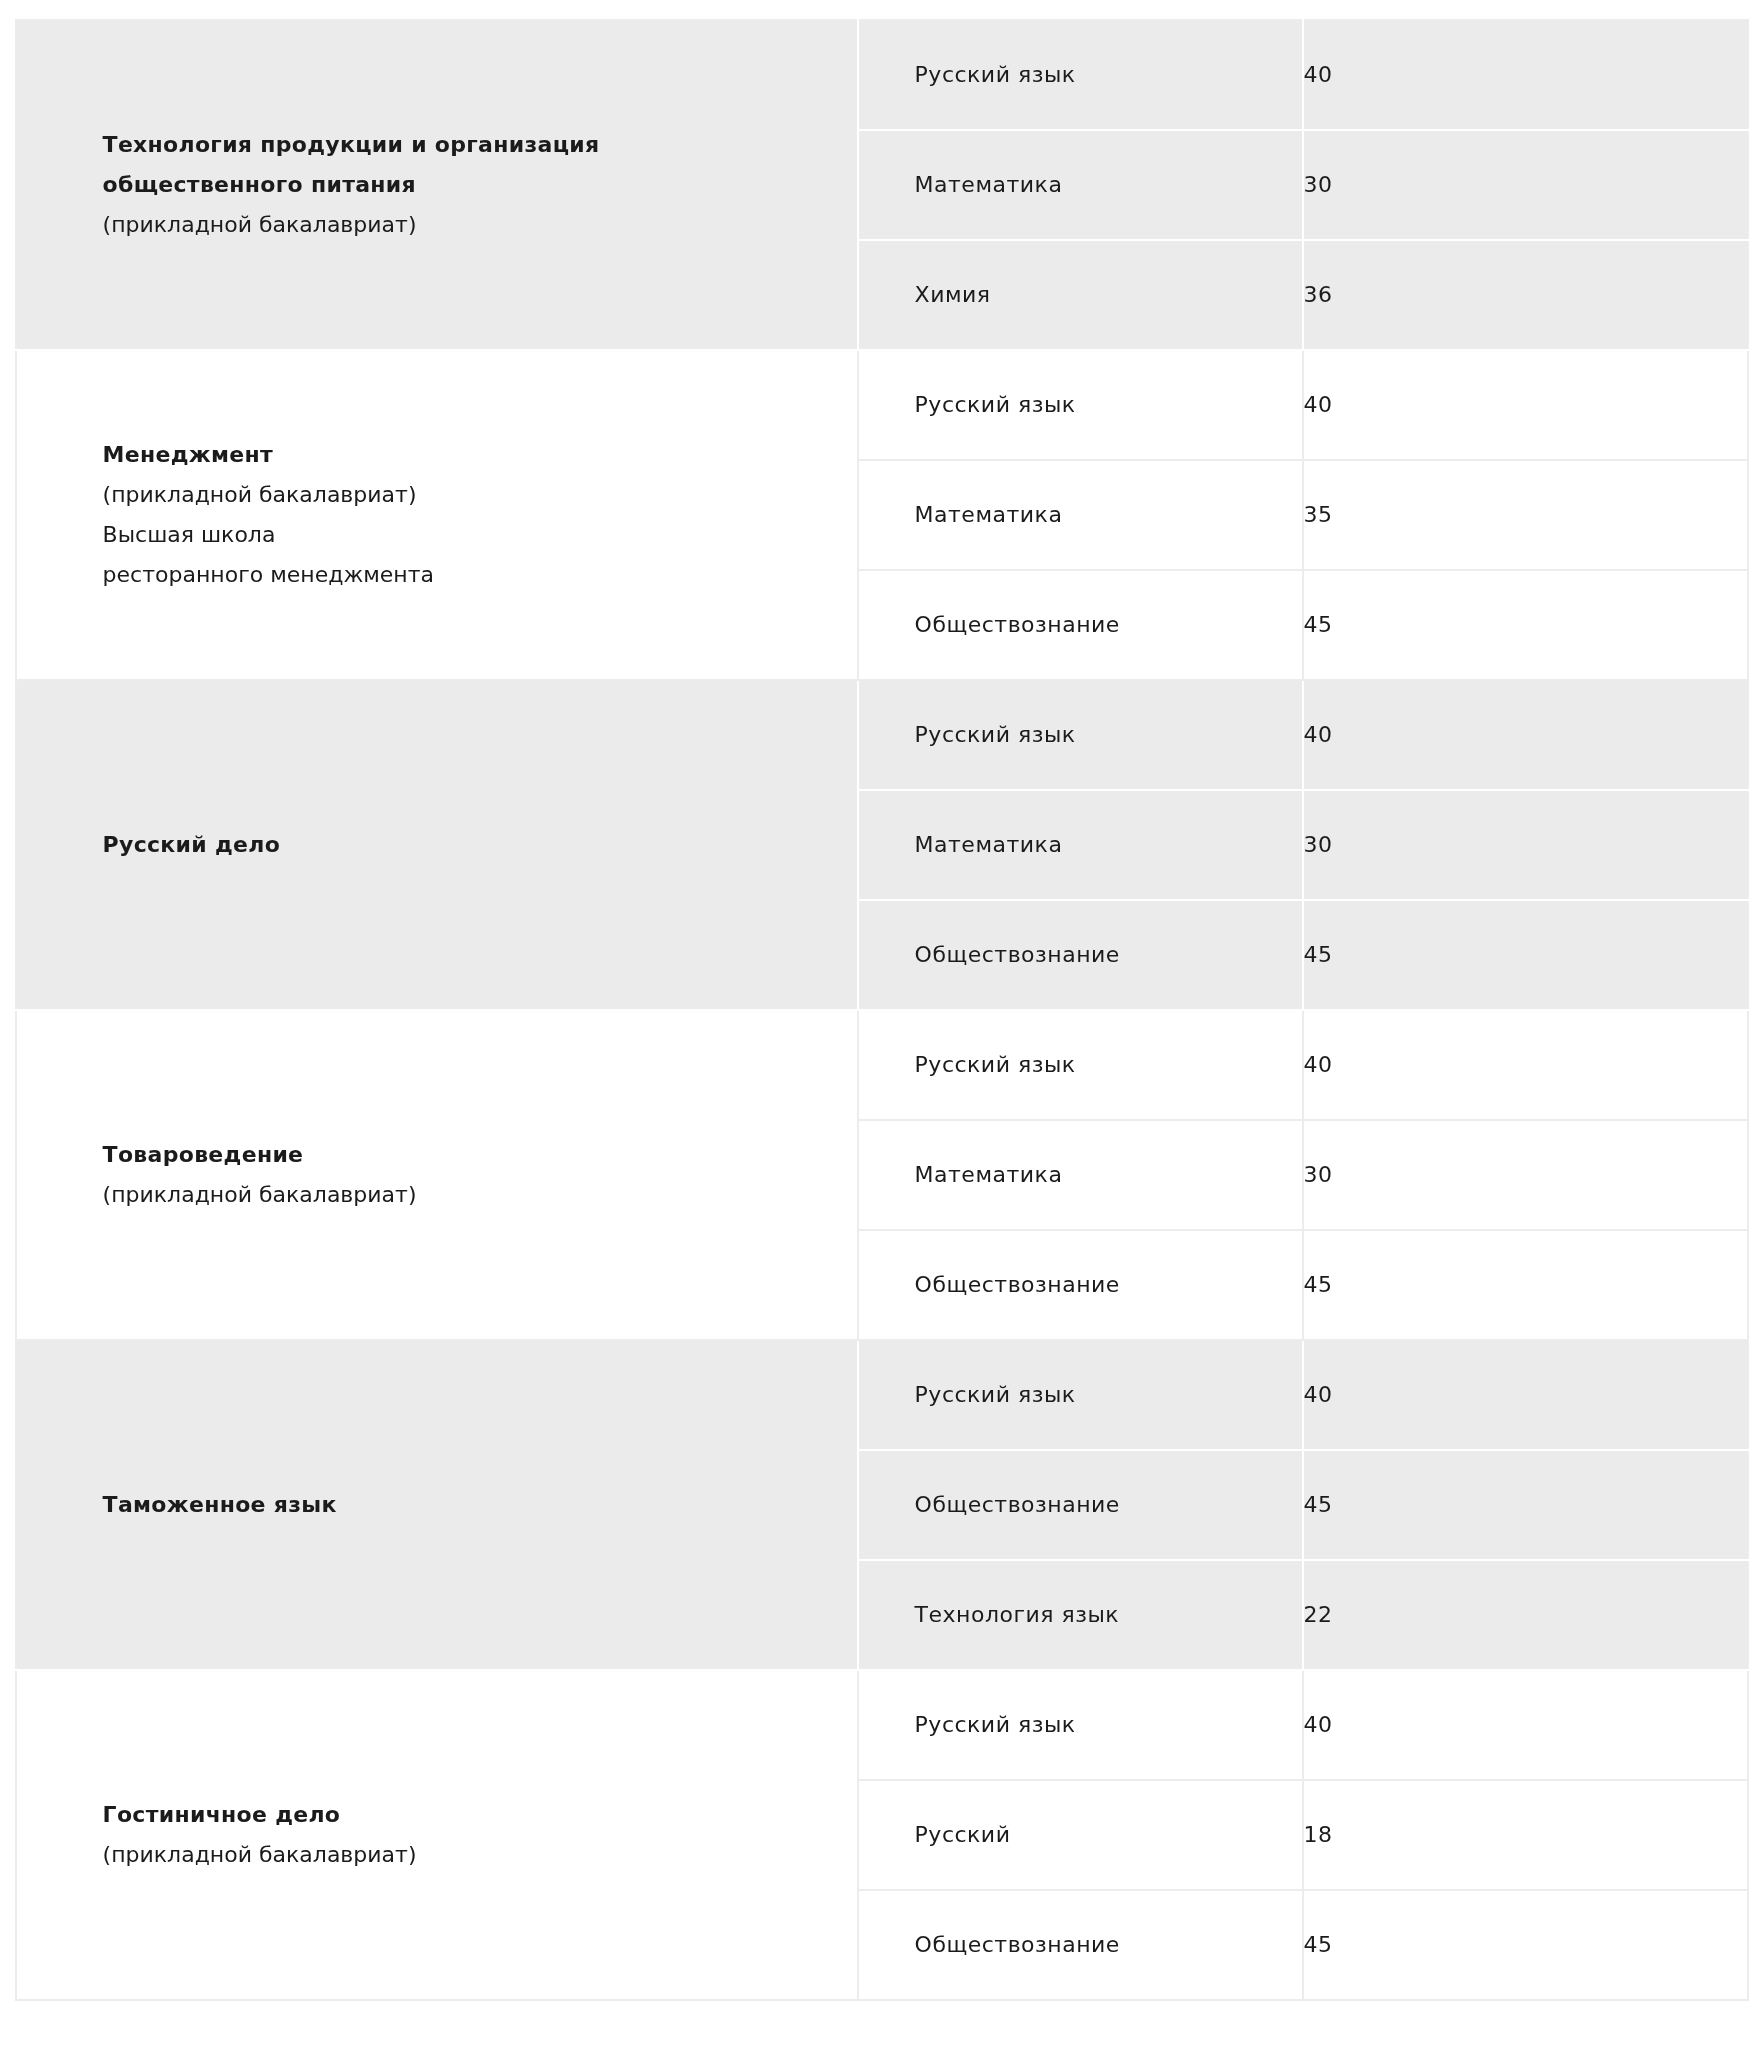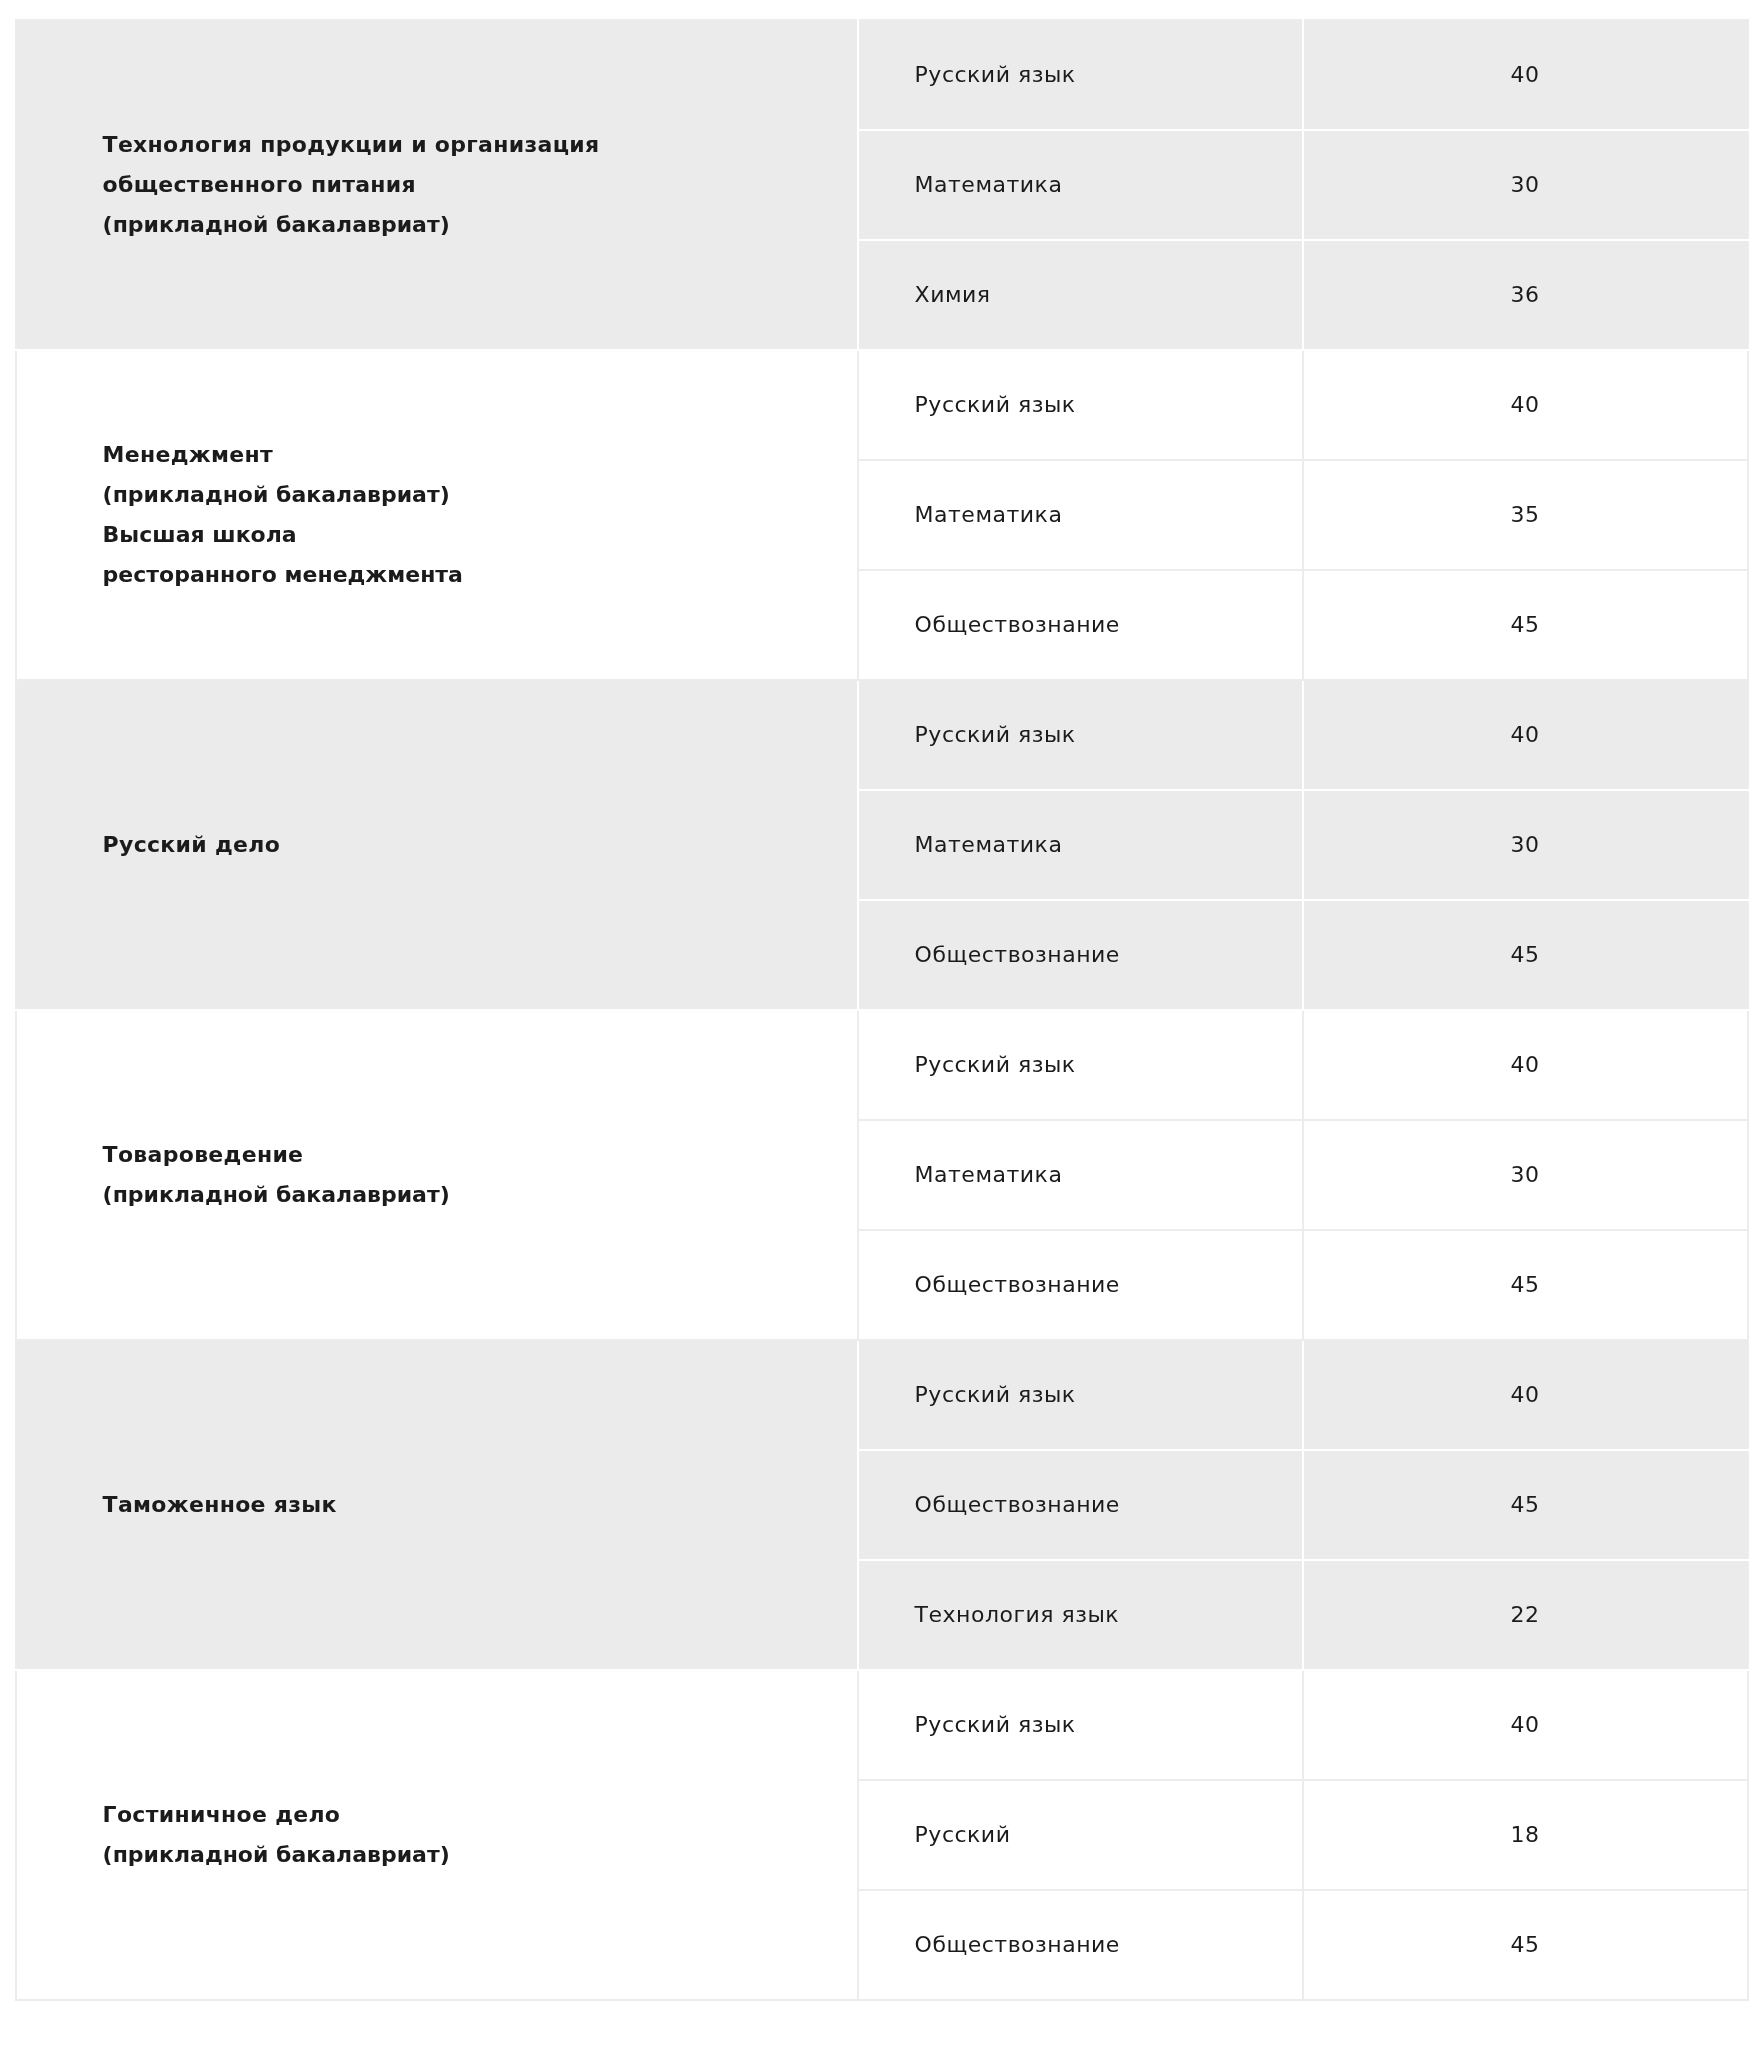--- a/index.html
+++ b/index.html
@@ -45,28 +45,28 @@
     padding-left: 86px;
     padding-right: 20px;
   }
   td.program .title {
     display: block;
     font-weight: bold;
     letter-spacing: 0.3px;
   }
   td.program .sub {
     display: block;
-    font-weight: bold;
+    font-weight: normal;
   }
   td.subject {
     padding-left: 56px;
     letter-spacing: 0.5px;
   }
   td.score {
-    text-align: center;
+    text-align: left;
     letter-spacing: 0.5px;
   }
 </style>
 </head>
 <body>
 
 <table class="table">
   <colgroup>
     <col class="c1">
       <col class="c2">

